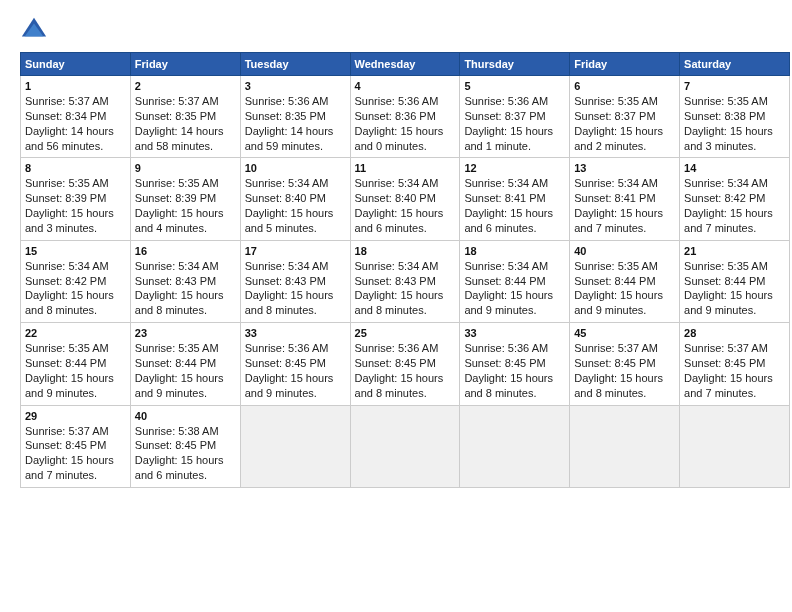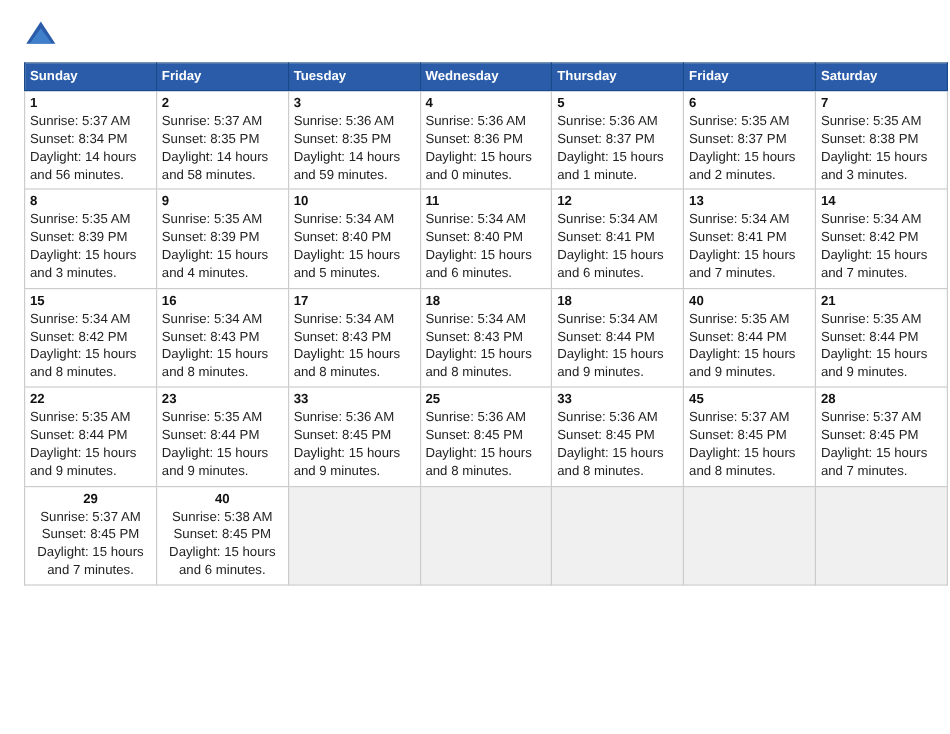--- a/index.html
+++ b/index.html
@@ -76,21 +76,20 @@
       display: block;
       margin-bottom: 2px;
     }
     .day-info {
       font-size: 11px;
       color: #222;
       line-height: 1.35;
     }
     .last-row td {
       height: 72px;
-      text-align: center;
     }
   </style>
 </head>
 <body>
 
 <div class="page">
   <div class="header">
     <div class="logo">
       <svg class="logo-icon" viewBox="0 0 30 30" xmlns="http://www.w3.org/2000/svg">
         <polygon points="15,2 28,22 2,22" fill="#2a5caa"></polygon>

